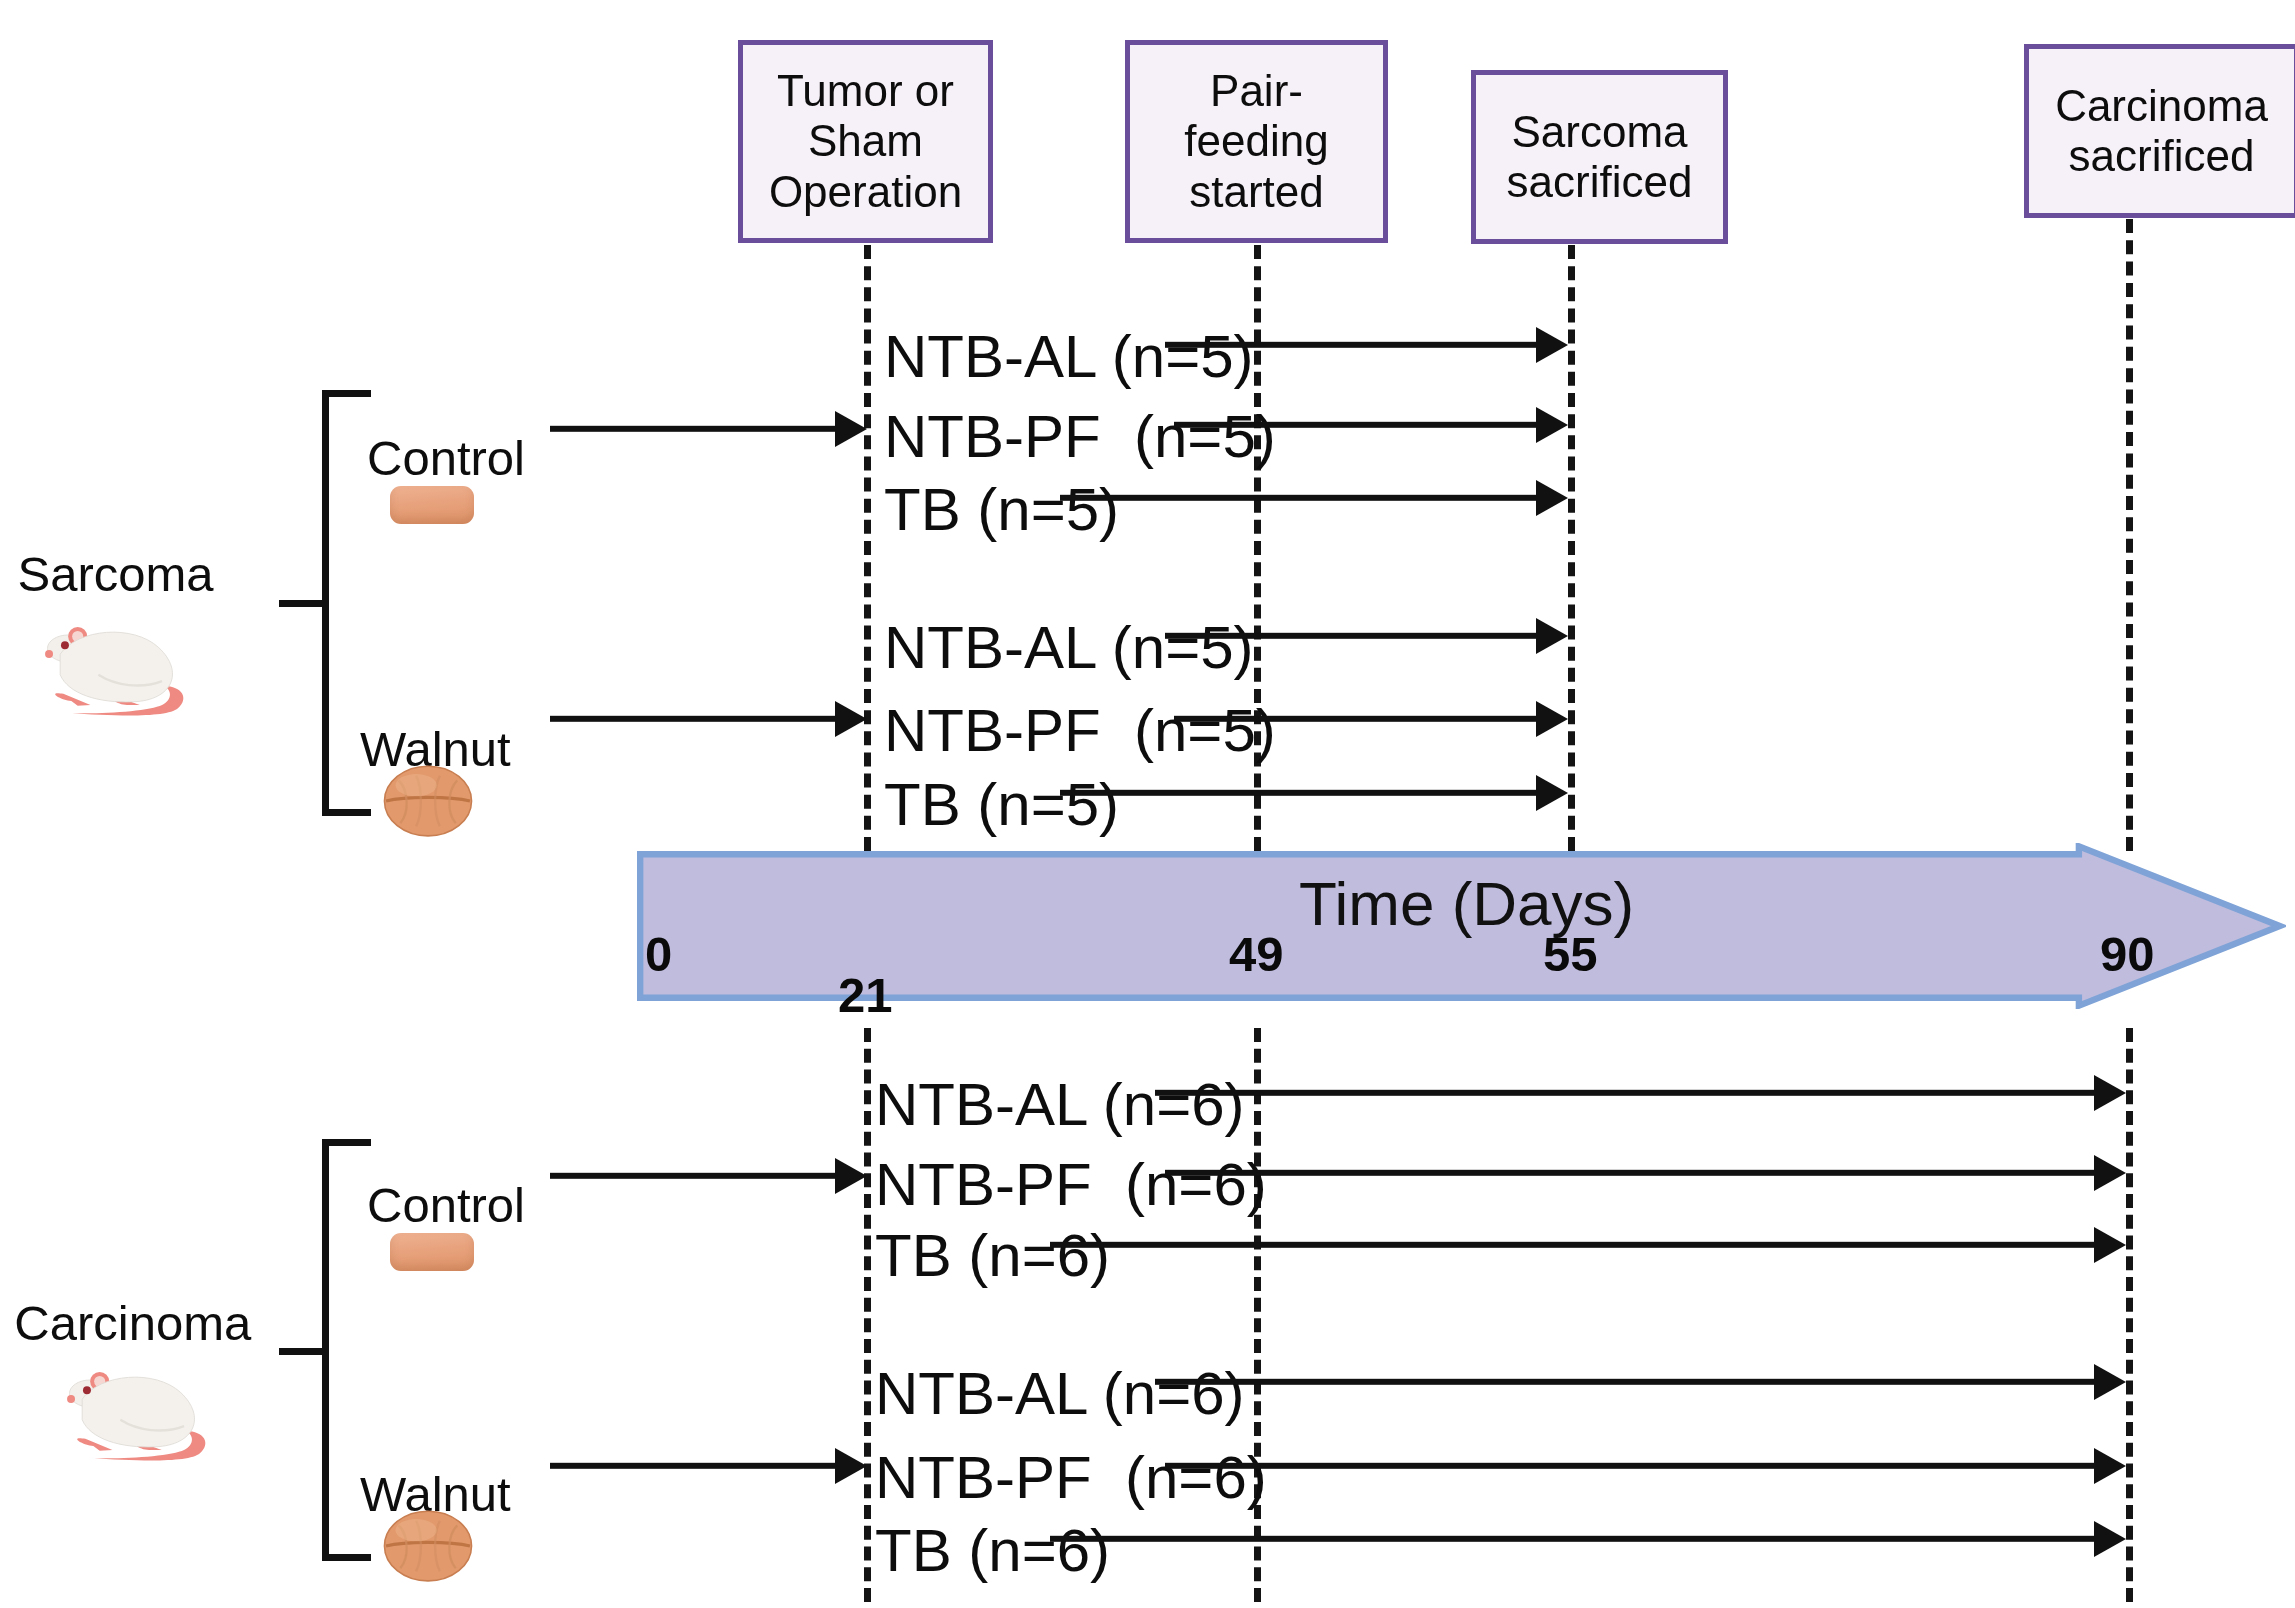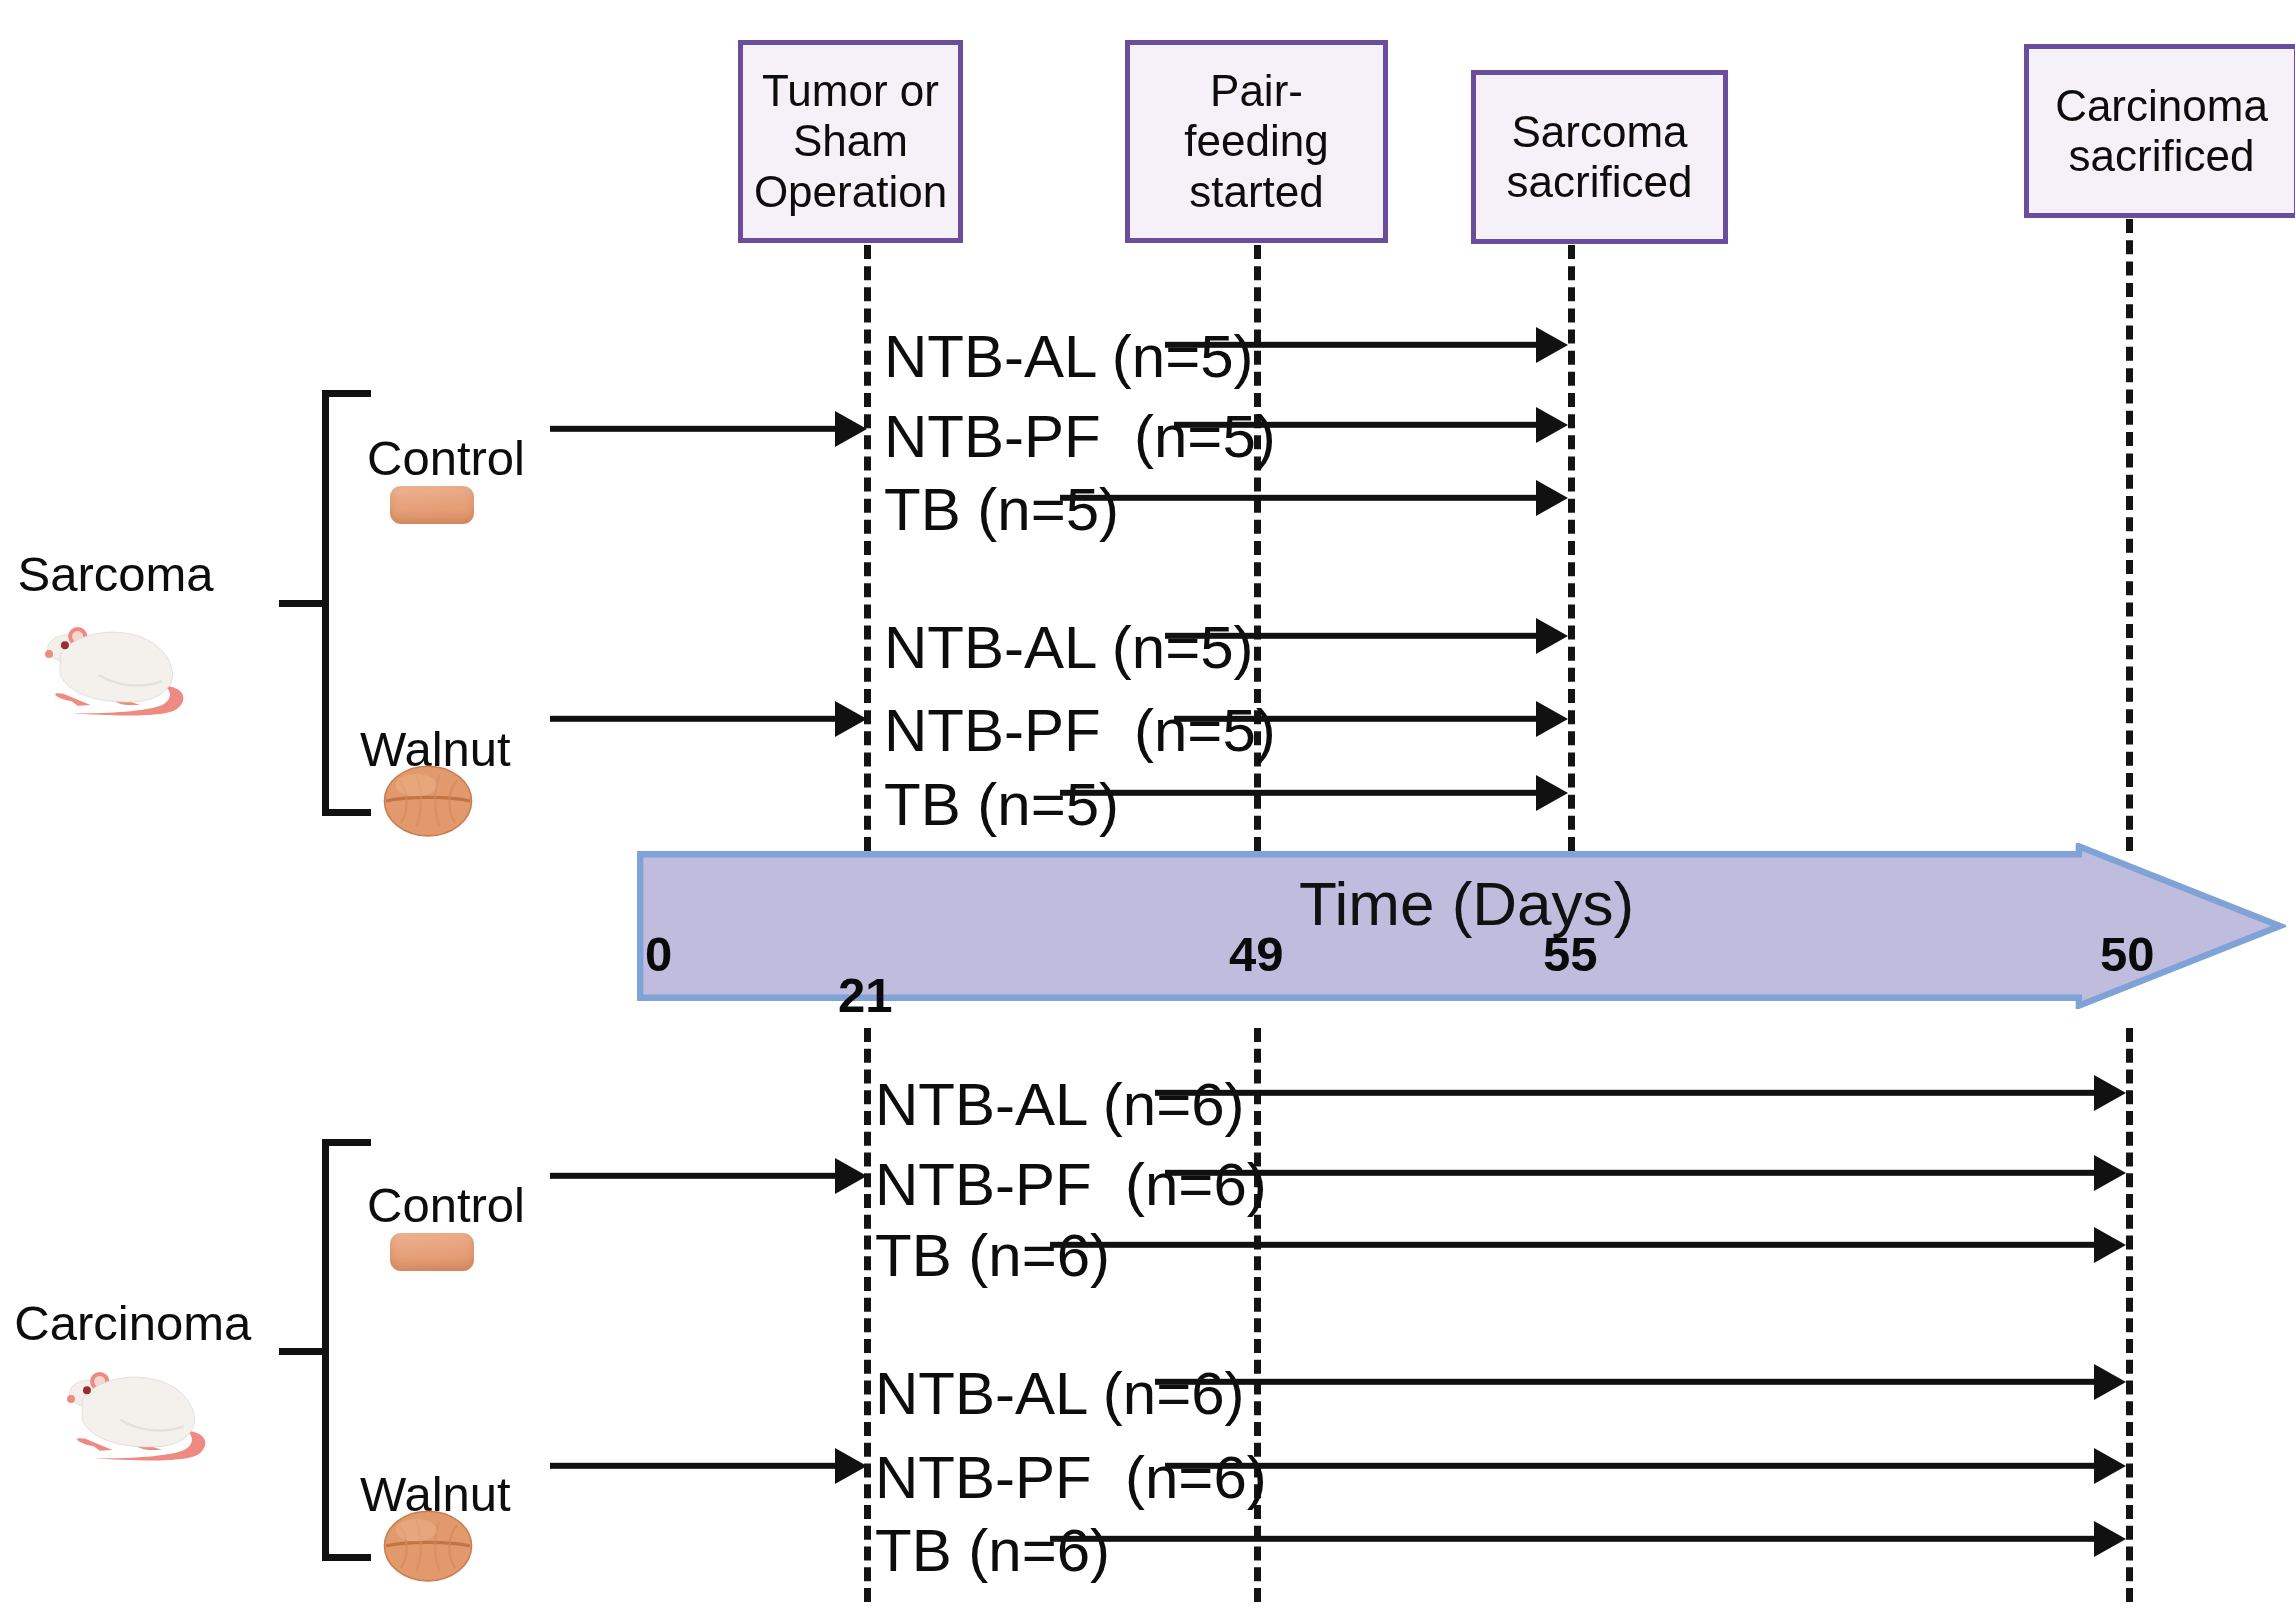--- a/index.html
+++ b/index.html
@@ -45,21 +45,21 @@
   
   .pellet{position:absolute;border-radius:11px;
      background:linear-gradient(175deg,#EFB292 0%,#E8A37E 42%,#DE9368 100%);
      box-shadow:inset 0 -4.8px 8px rgba(150,80,40,.22);}
   
   .walnut{position:absolute;}
 </style>
 </head>
 <body>
 
-<div class="evt-box" style="left:738px;top:40px;width:225px;height:203px;">
+<div class="evt-box" style="left:738px;top:40px;width:255px;height:203px;">
   <span style="white-space:pre-line">Tumor or
 Sham
 Operation</span>
 </div>
 
 <div class="evt-box" style="left:1125px;top:40px;width:263px;height:203px;">
   <span style="white-space:pre-line">Pair-
 feeding
 started</span>
 </div>
@@ -90,21 +90,21 @@
     <polygon points="4,14 1810,14 1810,4 2062,104 1810,204 1810,194 4,194" fill="#BFBCDE" stroke="#7FA3D6" stroke-width="8"></polygon>
   </svg>
 </div>
 
 <div id="timeline-label" style="left:1299px;top:868px;">Time (Days)</div>
 
 <div class="tick-label" style="left:645px;top:926px;">0</div>
 <div class="tick-label" style="left:838px;top:967px;">21</div>
 <div class="tick-label" style="left:1229px;top:926px;">49</div>
 <div class="tick-label" style="left:1543px;top:926px;">55</div>
-<div class="tick-label" style="left:2100px;top:926px;">50</div>
+<div class="tick-label" style="left:2100px;top:926px;">90</div>
 
 <div class="model-label" style="left:17.5px;top:546px;">Sarcoma</div>
 
 <span class="abs" style="left:22px;top:606px;">
 <svg width="183" height="120" viewBox="0 0 230 150" xmlns="http://www.w3.org/2000/svg">
   <path d="M52 110 C30 106 48 118 62 119 L70 125 L86 124 Z" fill="#EE8A82"></path>
   <path d="M120 114 C104 112 118 124 132 124 L148 124 Z" fill="#EE8A82"></path>
   <path d="M178 100 C202 100 210 116 196 128 C182 140 120 138 58 134 C96 136 160 132 176 124 C190 117 188 104 178 100 Z" fill="#EE8A82"></path>
   <ellipse cx="58" cy="53" rx="26" ry="17" fill="#F3F0EC" stroke="#DEDAD4" stroke-width="1"></ellipse>
   <circle cx="70" cy="38" r="12" fill="#EE8A82"></circle>

